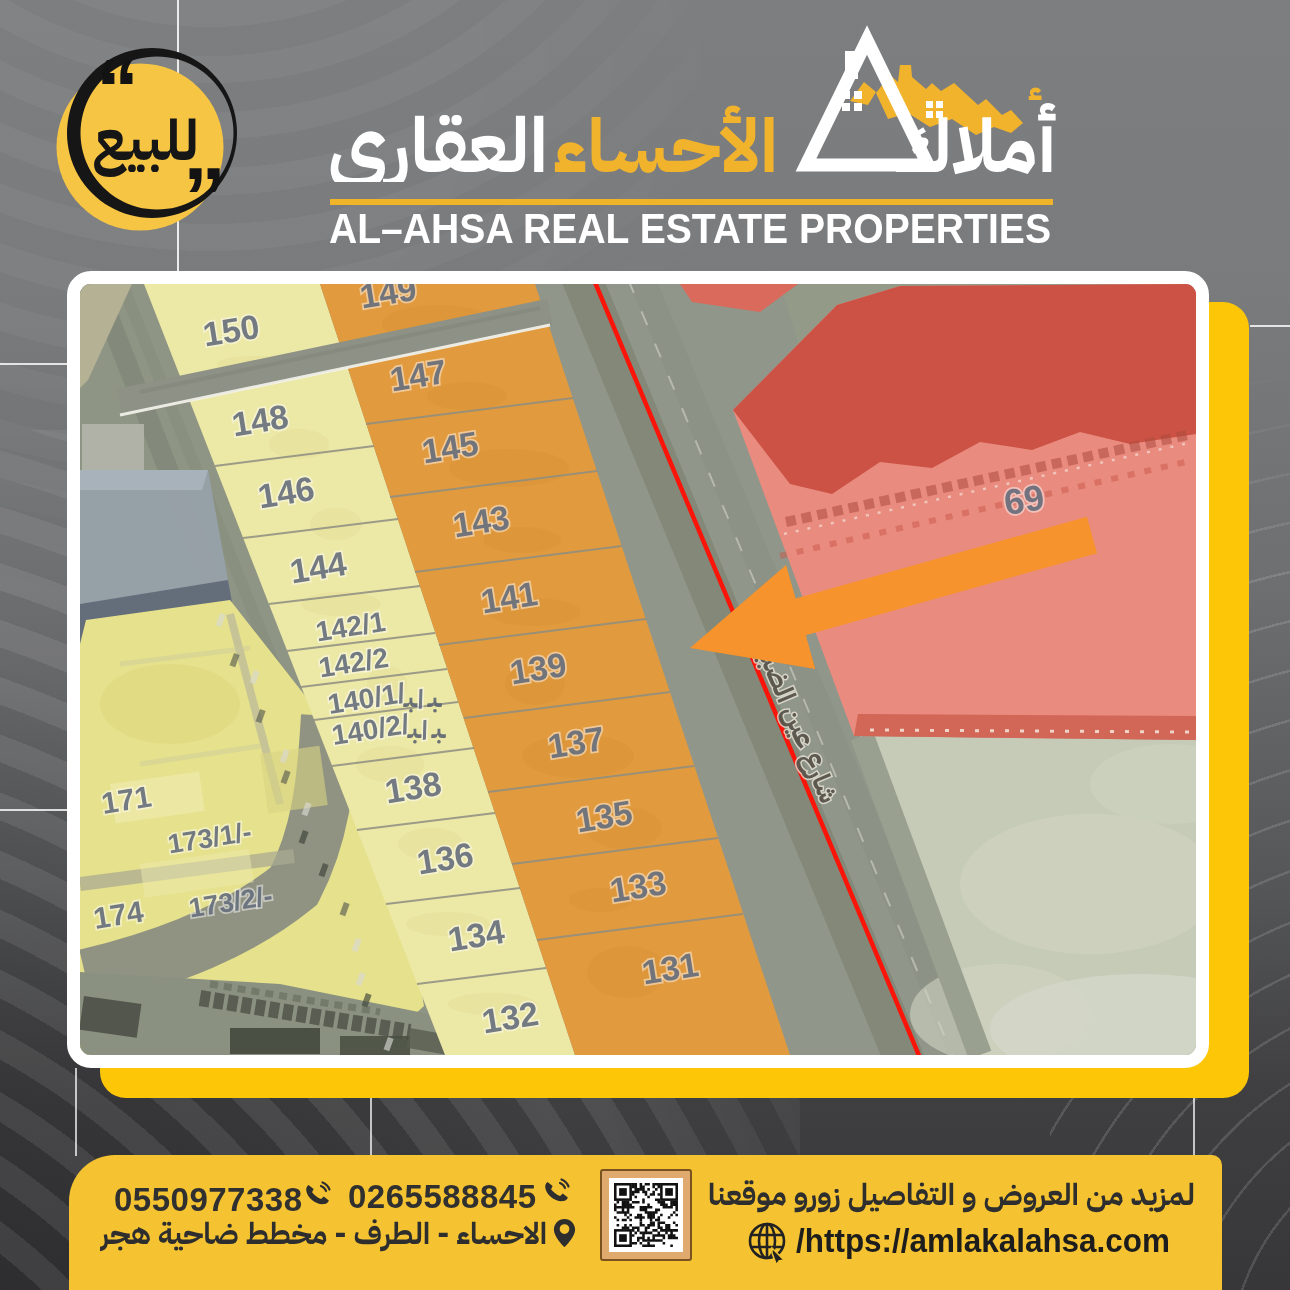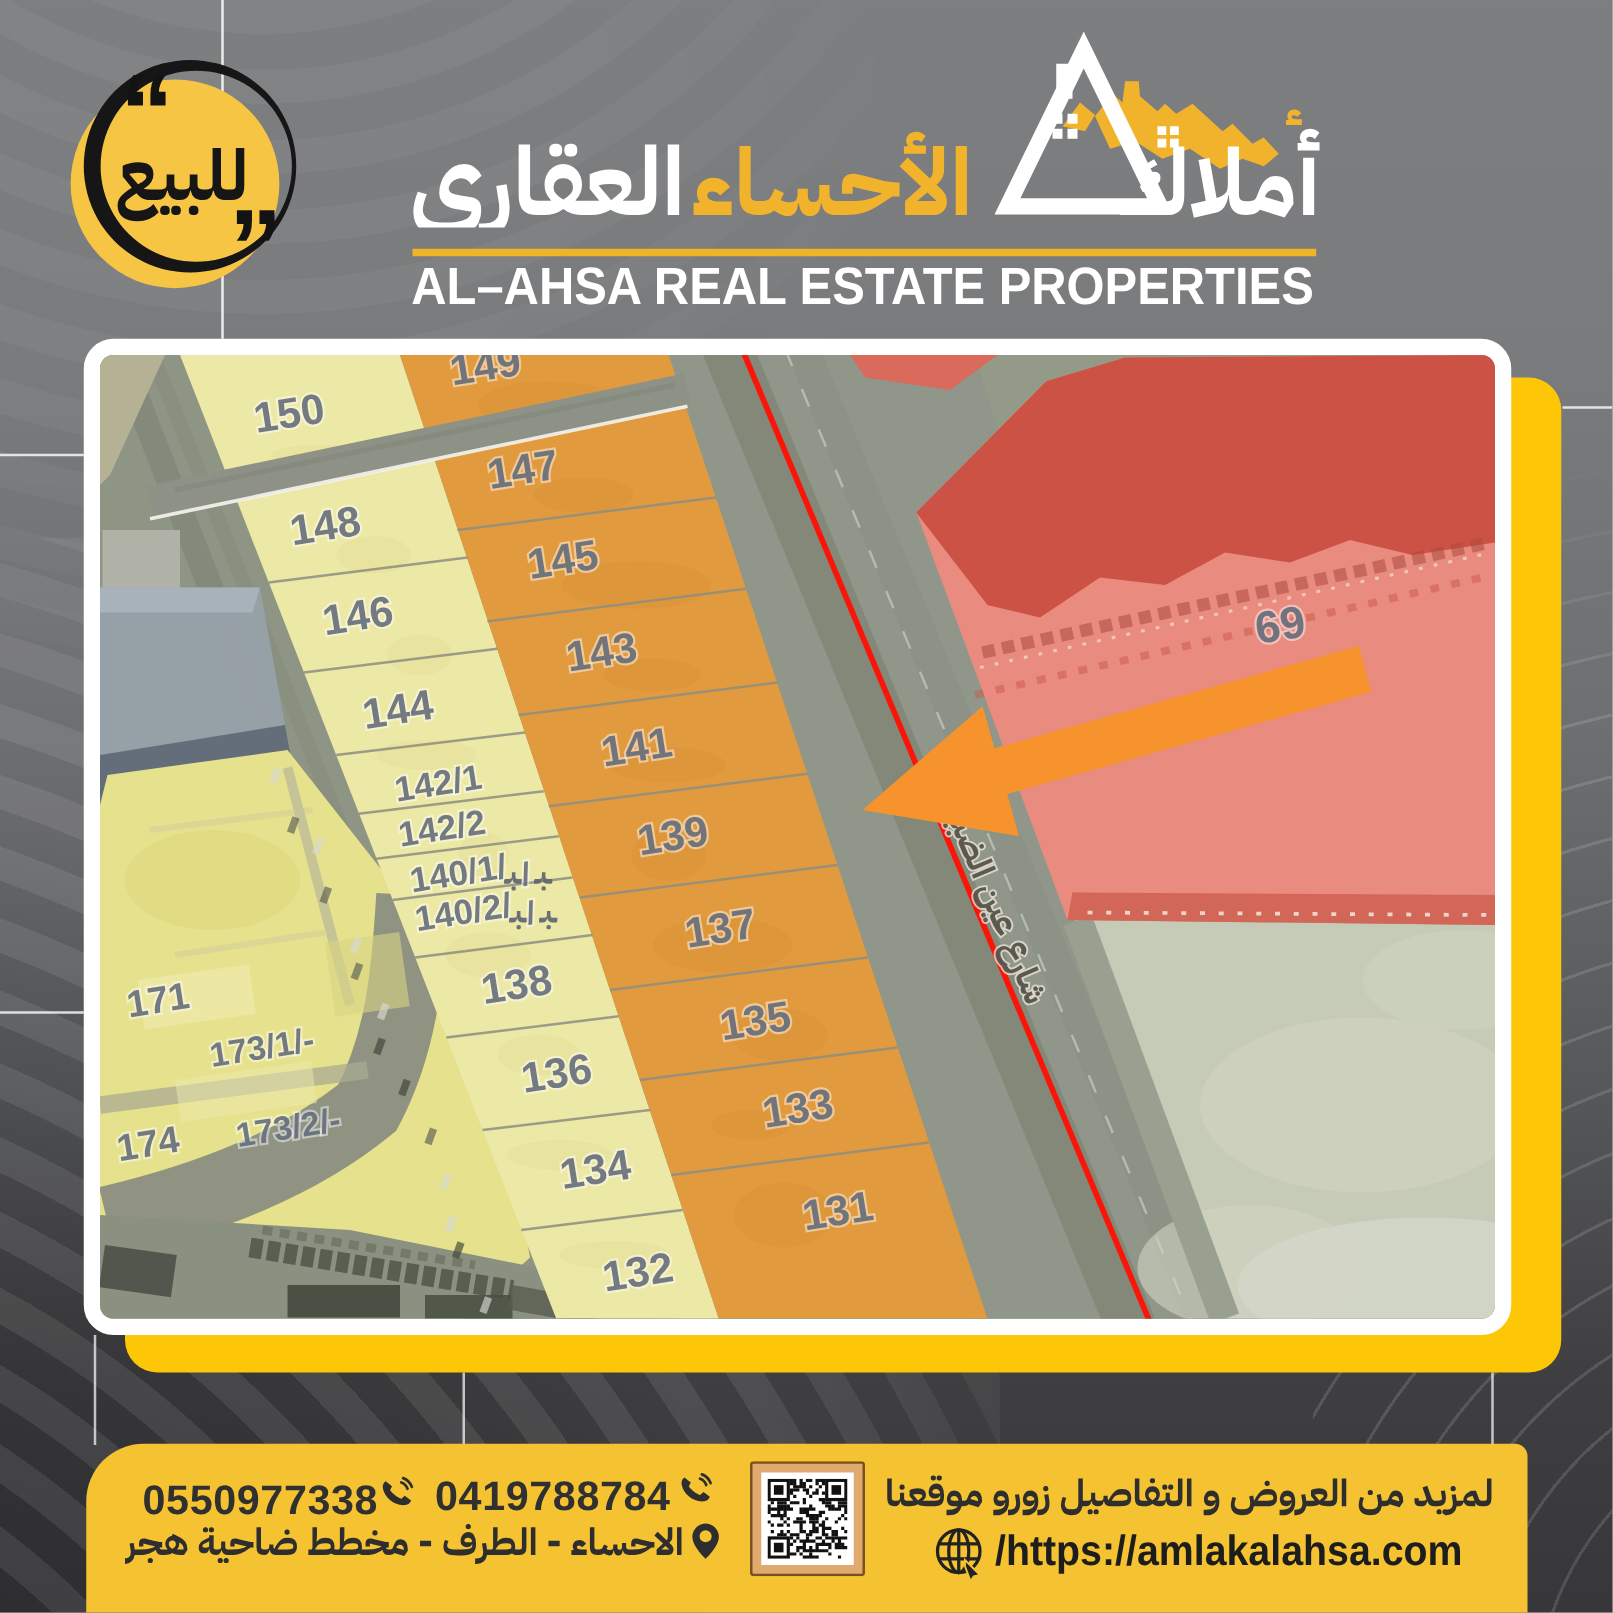--- a/index.html
+++ b/index.html
@@ -302,21 +302,21 @@
 <div class="abs" style="left:114px;top:1181px;width:176px;height:30px;font-weight:bold;font-size:33px;color:#303030;letter-spacing:0.5px;">0550977338</div>
 
 <div class="abs" style="left:302px;top:1180px;"><svg width="30" height="30" viewBox="0 0 30 30">
       <g fill="none" stroke="#2e2e2e" stroke-width="2.6" stroke-linecap="round">
 <path d="M8 4 C6 5 5 7 5 9 c0 8 8 16 16 16 2 0 4-1 5-3 l-4.5-4.5 -3 2 c-3-1.5 -6.5-5 -8-8 l2-3 Z" fill="#2e2e2e" stroke="none" transform="rotate(-8 15 15)"></path>
 <path d="M19 6 a8 8 0 0 1 5 5" stroke-width="2.2"></path>
 <path d="M20.5 2.5 a12 12 0 0 1 7 7" stroke-width="2.2"></path>
       </g>
     </svg></div>
 
-<div class="abs" style="left:348px;top:1178px;width:178px;height:30px;font-weight:bold;font-size:33px;color:#303030;letter-spacing:0.5px;">0419788784</div>
+<div class="abs" style="left:348px;top:1178px;width:178px;height:30px;font-weight:bold;font-size:33px;color:#303030;letter-spacing:0.5px;">0265588845</div>
 
 <div class="abs" style="left:541px;top:1177px;"><svg width="30" height="30" viewBox="0 0 30 30">
       <g fill="none" stroke="#2e2e2e" stroke-width="2.6" stroke-linecap="round">
 <path d="M8 4 C6 5 5 7 5 9 c0 8 8 16 16 16 2 0 4-1 5-3 l-4.5-4.5 -3 2 c-3-1.5 -6.5-5 -8-8 l2-3 Z" fill="#2e2e2e" stroke="none" transform="rotate(-8 15 15)"></path>
 <path d="M19 6 a8 8 0 0 1 5 5" stroke-width="2.2"></path>
 <path d="M20.5 2.5 a12 12 0 0 1 7 7" stroke-width="2.2"></path>
       </g>
     </svg></div>
 
 <div class="abs" style="left:553px;top:1218px;"><svg width="23" height="30" viewBox="0 0 26 34">

